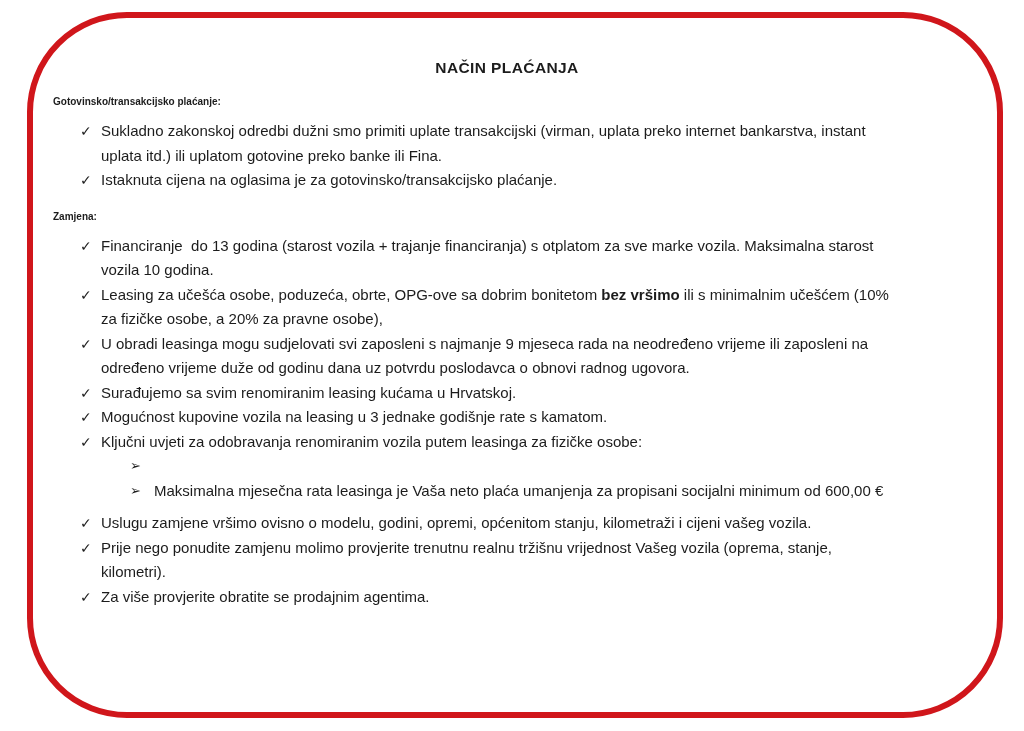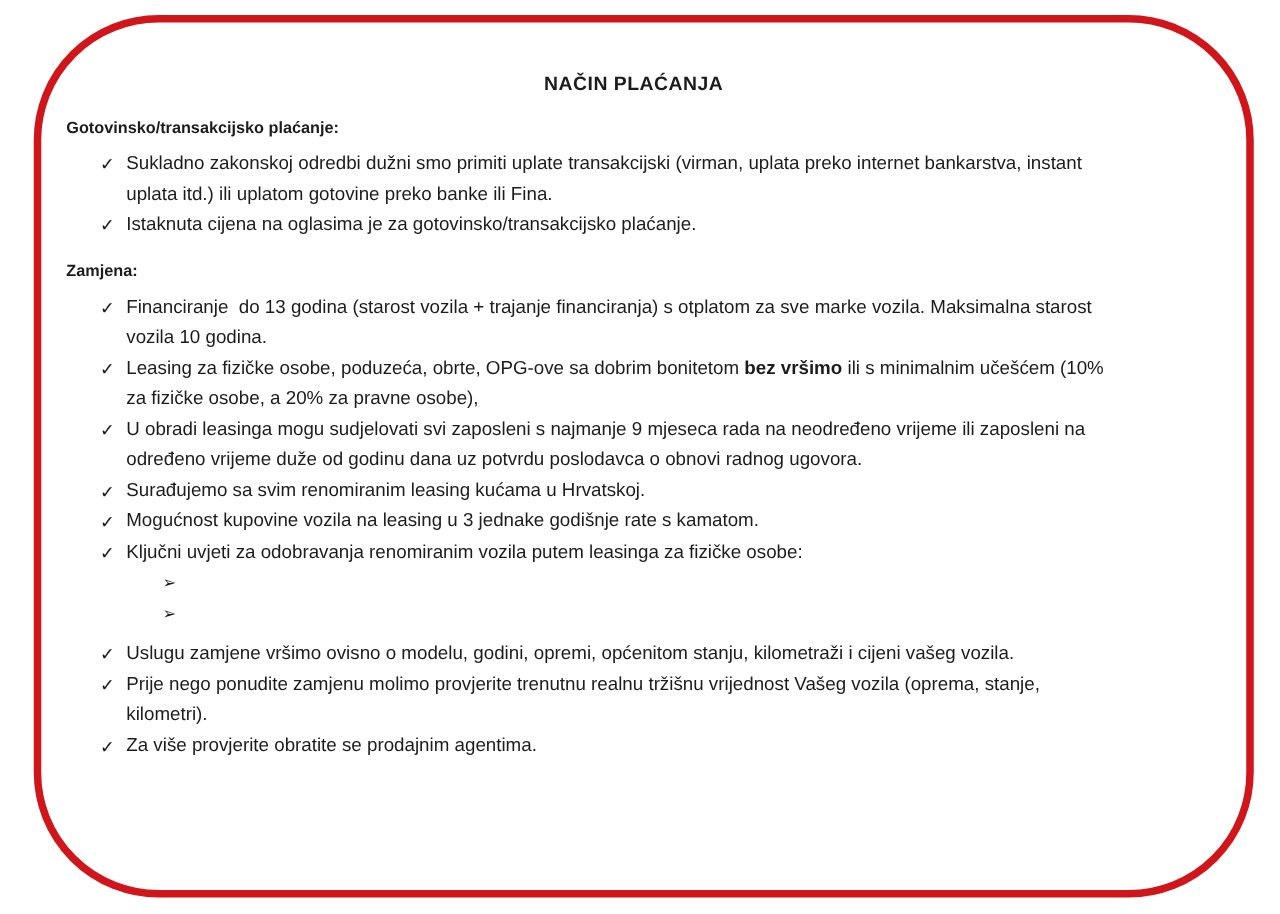--- a/index.html
+++ b/index.html
@@ -26,21 +26,21 @@
   h1.title{
     margin:0;
     font-size:15.5px;
     line-height:20px;
     font-weight:700;
     text-align:center;
     letter-spacing:.4px;
   }
   section h2{
     margin:15px 0 0 0;
-    font-size:13px;
+    font-size:10px;
     line-height:18px;
     font-weight:700;
   }
   ul.bullets{
     list-style:none;
     margin:8px 0 0 0;
     padding:0;
     font-size:15px;
     line-height:24.5px;
   }
@@ -102,21 +102,21 @@
             <li>
               <span class="mark check">✓</span>
               <div class="li-body">
                 <span class="li-text"><span>Financiranje  do 13 godina (starost vozila + trajanje financiranja) s otplatom za sve marke vozila. Maksimalna starost
 vozila 10 godina.</span></span>
               </div>
             </li>
             <li>
               <span class="mark check">✓</span>
               <div class="li-body">
-                <span class="li-text"><span>Leasing za fizičke osobe, poduzeća, obrte, OPG-ove sa dobrim bonitetom </span><span class="b">bez vršimo</span><span> ili s minimalnim učešćem (10%
+                <span class="li-text"><span>Leasing za učešća osobe, poduzeća, obrte, OPG-ove sa dobrim bonitetom </span><span class="b">bez vršimo</span><span> ili s minimalnim učešćem (10%
 za fizičke osobe, a 20% za pravne osobe),</span></span>
               </div>
             </li>
             <li>
               <span class="mark check">✓</span>
               <div class="li-body">
                 <span class="li-text"><span>U obradi leasinga mogu sudjelovati svi zaposleni s najmanje 9 mjeseca rada na neodređeno vrijeme ili zaposleni na
 određeno vrijeme duže od godinu dana uz potvrdu poslodavca o obnovi radnog ugovora.</span></span>
               </div>
             </li>
@@ -135,20 +135,21 @@
             <li>
               <span class="mark check">✓</span>
               <div class="li-body">
                 <span class="li-text"><span>Ključni uvjeti za odobravanja renomiranim vozila putem leasinga za fizičke osobe:</span></span>
                 <ul class="subbullets">
                   <li>
                     <span class="mark arrow">➢</span>
                   </li>
                   <li>
                     <span class="mark arrow">➢</span>
+                    <span class="li-text">Maksimalna mjesečna rata leasinga je Vaša neto plaća umanjenja za propisani socijalni minimum od 600,00 €</span>
                   </li>
                 </ul>
               </div>
             </li>
           </ul>
         </section>
         <section>
           <ul class="bullets">
             <li>
               <span class="mark check">✓</span>

